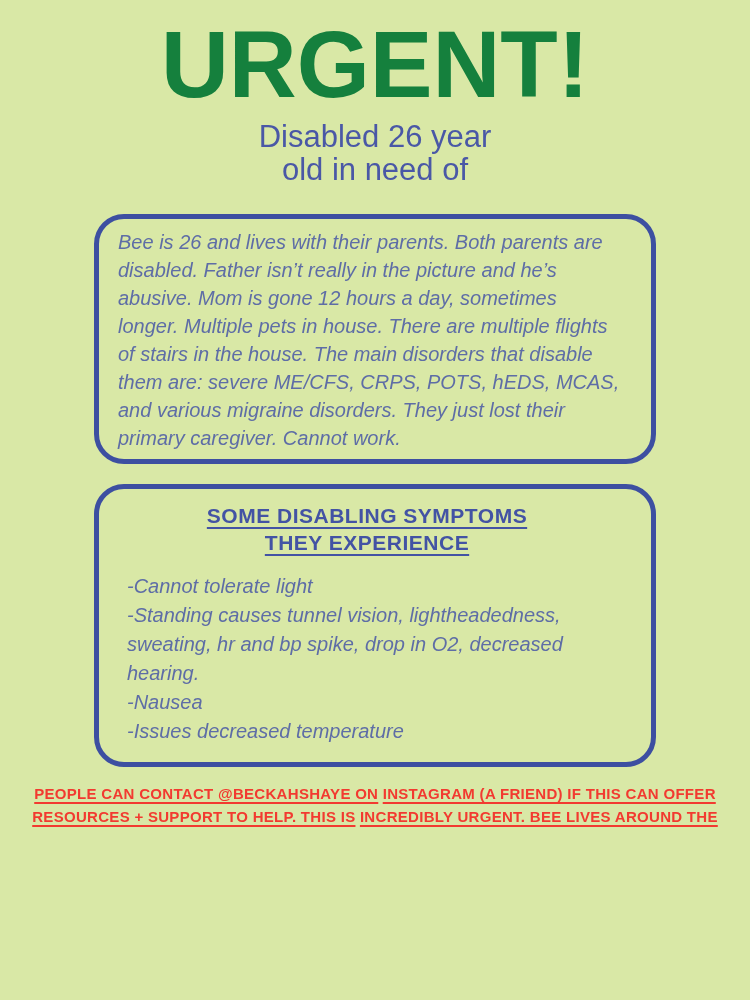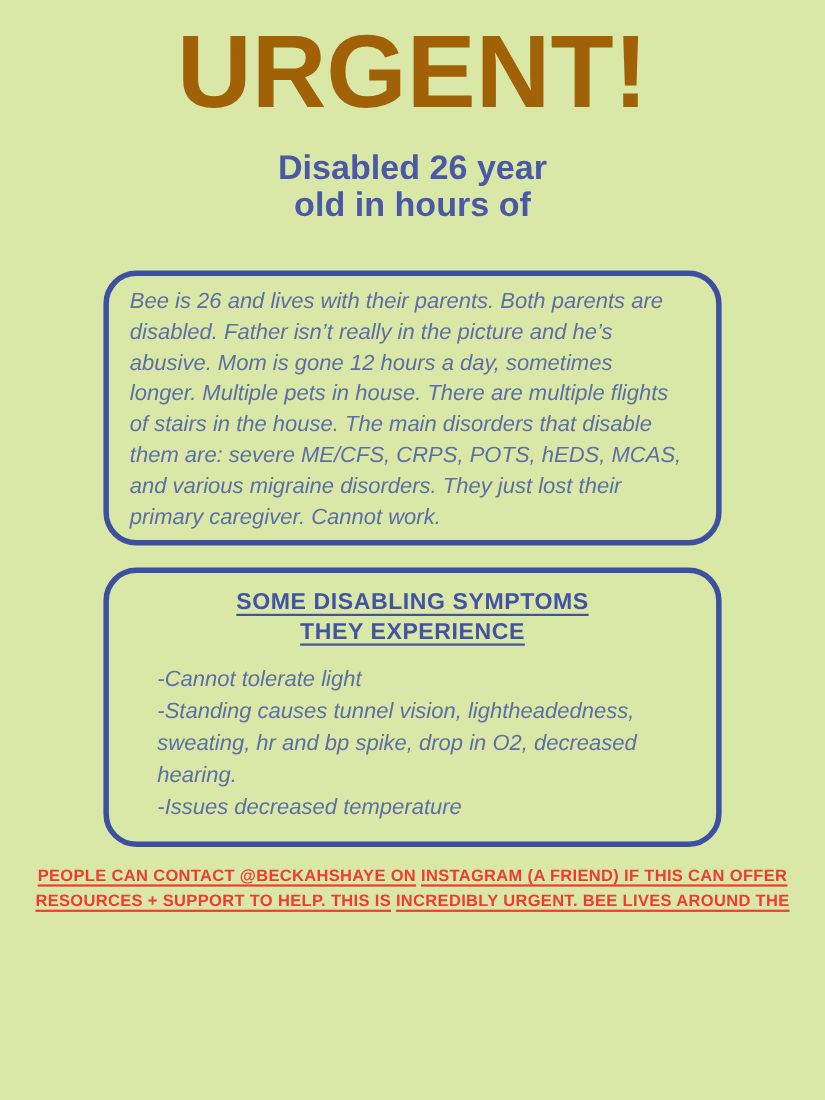--- a/index.html
+++ b/index.html
@@ -9,60 +9,60 @@
     height: 1000px;
     background: #d9e8a6;
     font-family: "Liberation Sans", sans-serif;
     overflow: hidden;
     display: flex;
     flex-direction: column;
     align-items: center;
     box-sizing: border-box;
   }
   .title {
-    margin: 18px 0 16px 0;
-    color: #a16207;
+    margin: 18px 0 0 0;
+    color: #15803d;
     font-size: 94px;
     font-weight: 800;
     letter-spacing: 0px;
     line-height: 1.0;
     text-align: center;
   }
   .subtitle {
     margin-top: 8px;
     text-align: center;
   }
   .subtitle-line {
     display: block;
     color: #4a58a6;
     font-size: 31px;
-    font-weight: 700;
+    font-weight: 400;
     line-height: 33px;
   }
   .box {
     width: 562px;
     box-sizing: border-box;
     border: 5px solid #3d4fa1;
     border-radius: 30px;
     background: transparent;
   }
   .about-box {
-    margin-top: 44px;
+    margin-top: 28px;
     padding: 9px 29px 7px 19px;
   }
   .about-text {
     margin: 0;
     color: #5e6da6;
     font-style: italic;
     font-size: 20px;
     line-height: 28px;
   }
   .symptoms-box {
     margin-top: 20px;
-    padding: 13px 20px 16px 20px;
+    padding: 13px 20px 16px 4px;
   }
   .symptoms-heading {
     text-align: center;
   }
   .heading-line {
     display: inline-block;
     color: #4353a4;
     font-size: 21px;
     font-weight: 700;
     line-height: 27px;
@@ -102,21 +102,21 @@
 <body>
 
 <div class="poster">
 
   <h1 class="title">URGENT!</h1>
 
   <div class="subtitle">
 
       <span class="subtitle-line">Disabled 26 year</span>
 
-      <span class="subtitle-line">old in hours of</span>
+      <span class="subtitle-line">old in need of</span>
 
     </div>
 
   <div class="box about-box">
     <p class="about-text">Bee is 26 and lives with their parents. Both parents are disabled. Father isn’t really in the picture and he’s abusive. Mom is gone 12 hours a day, sometimes longer. Multiple pets in house. There are multiple flights of stairs in the house. The main disorders that disable them are: severe ME/CFS, CRPS, POTS, hEDS, MCAS, and various migraine disorders. They just lost their primary caregiver. Cannot work.</p>
   </div>
 
   <div class="box symptoms-box">
     <div class="symptoms-heading">
       
@@ -127,20 +127,21 @@
       </div>
     <ul class="symptom-list">
 
         <li class="symptom-item">-Cannot tolerate light</li>
 
         <li class="symptom-item">-Standing causes tunnel vision, lightheadedness, sweating, hr and bp spike, drop in O2, decreased hearing.</li>
 
 
 
 
+        <li class="symptom-item">-Nausea</li>
 
         <li class="symptom-item">-Issues decreased temperature</li>
 
       </ul>
   </div>
 
   <div class="footer">
     
   
       <span class="footer-line">PEOPLE CAN CONTACT @BECKAHSHAYE ON</span>

